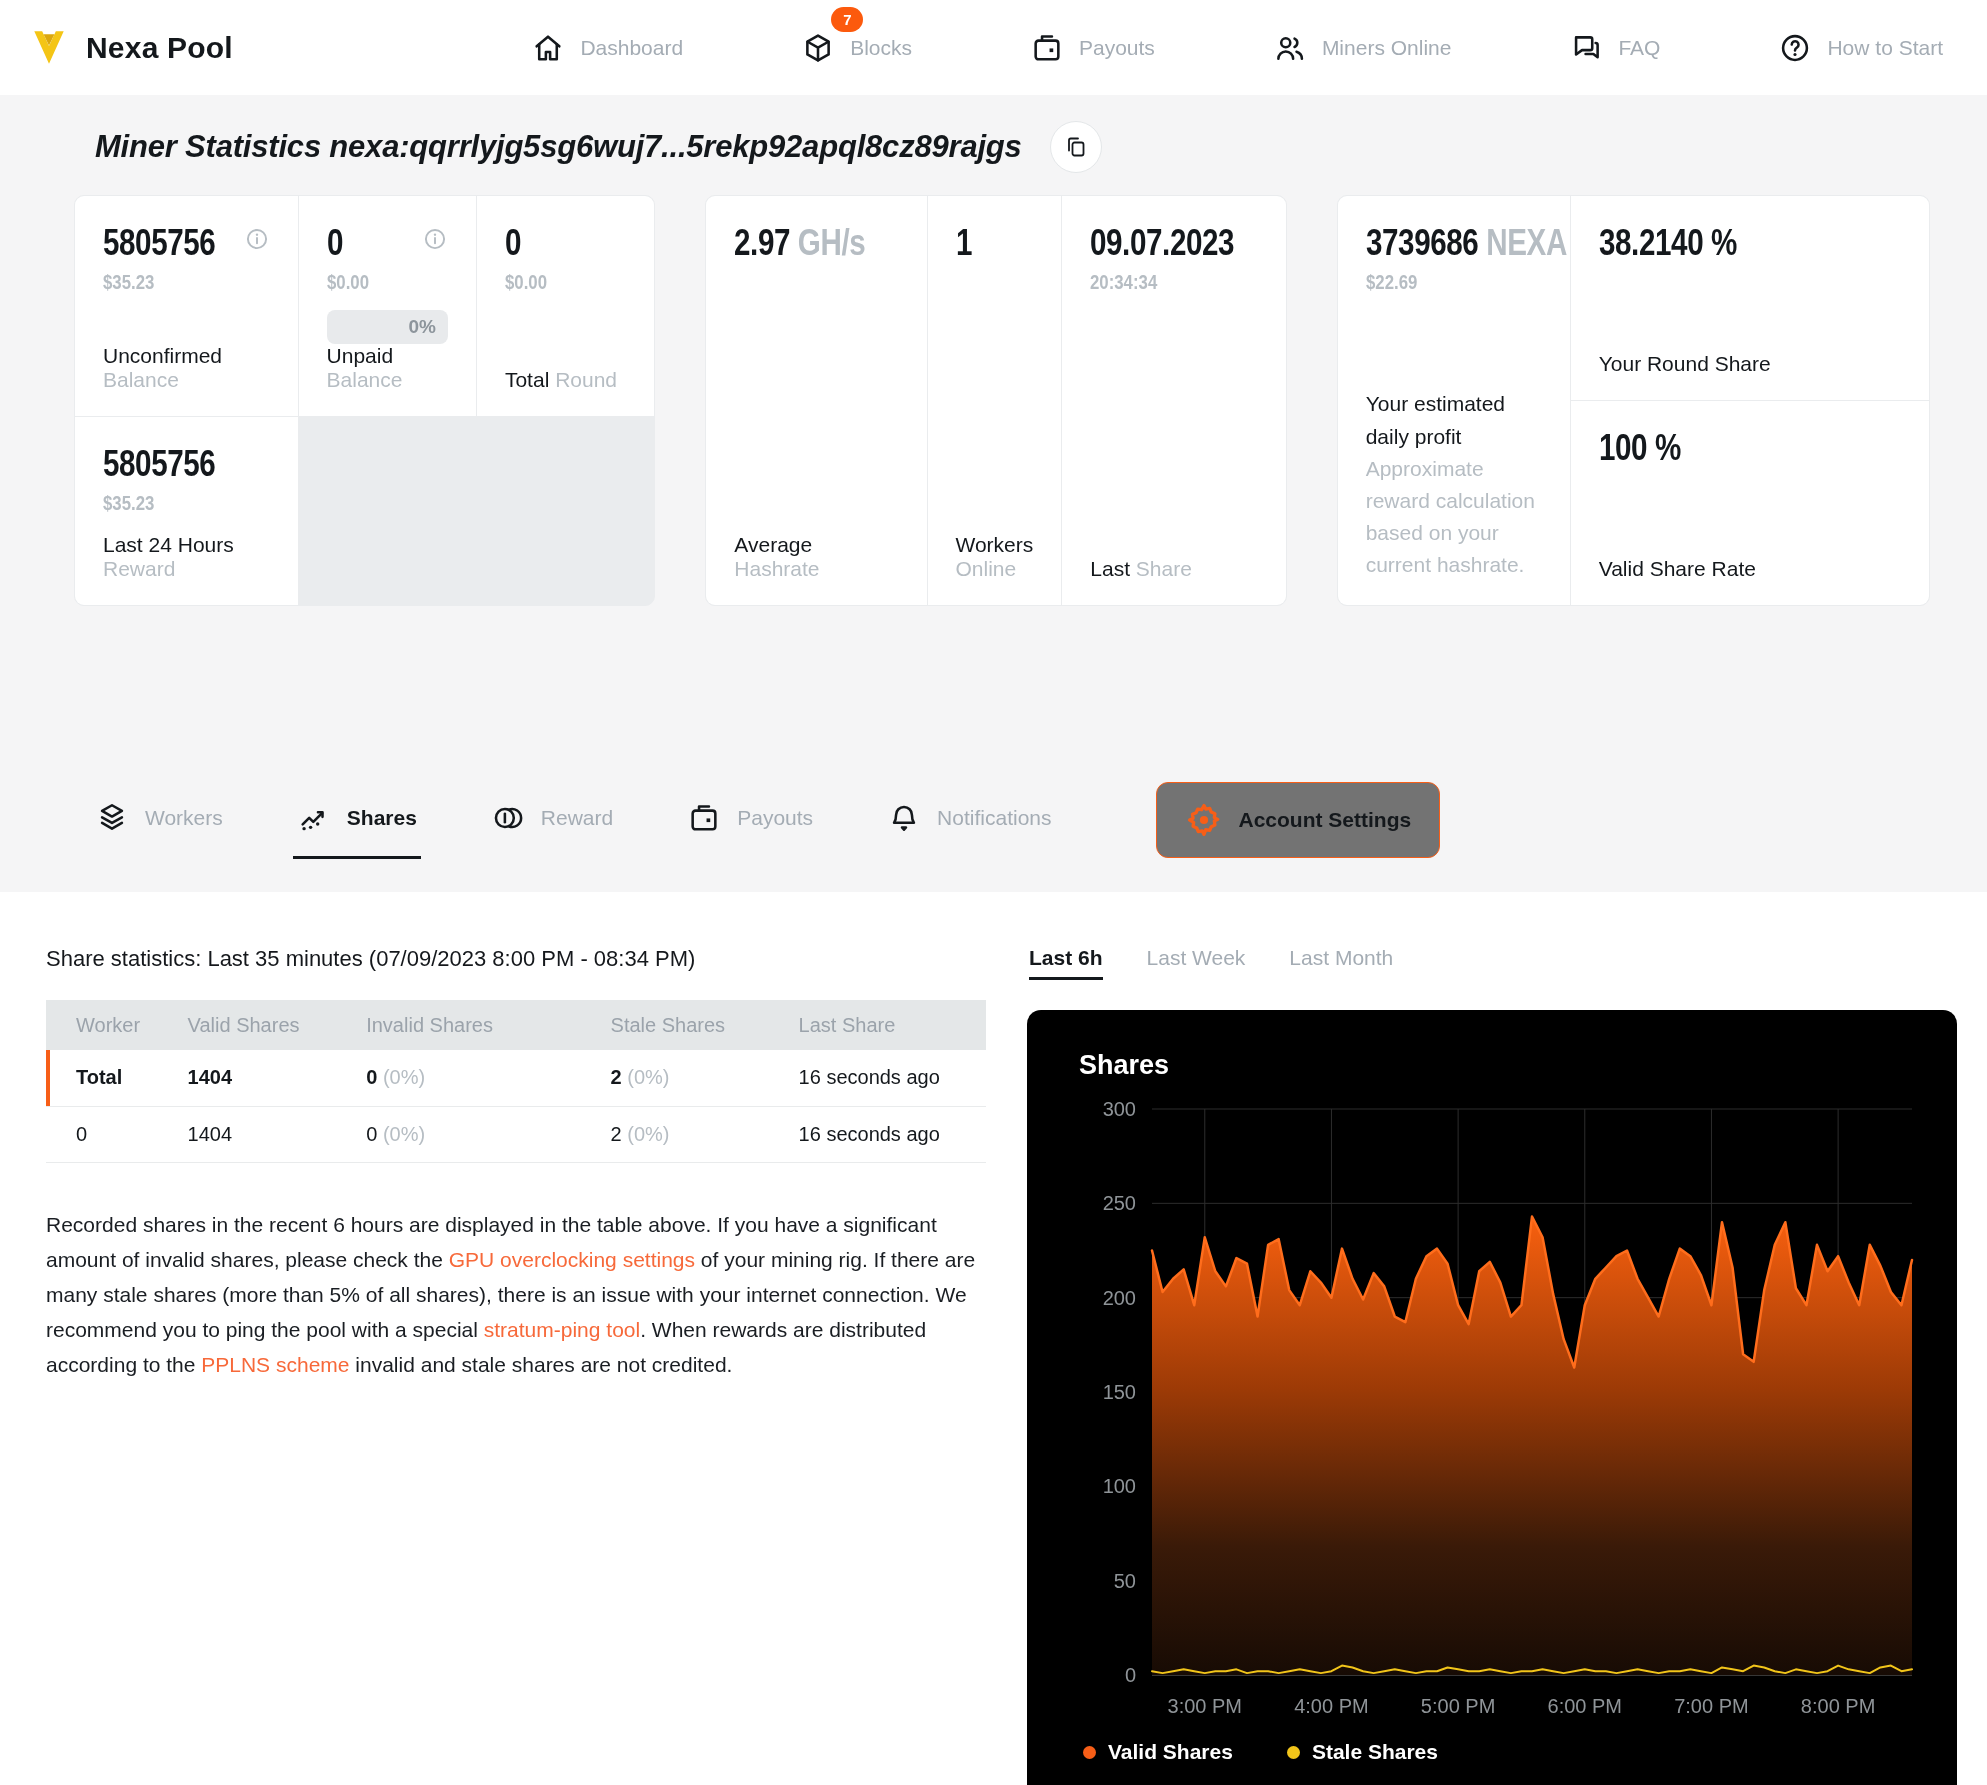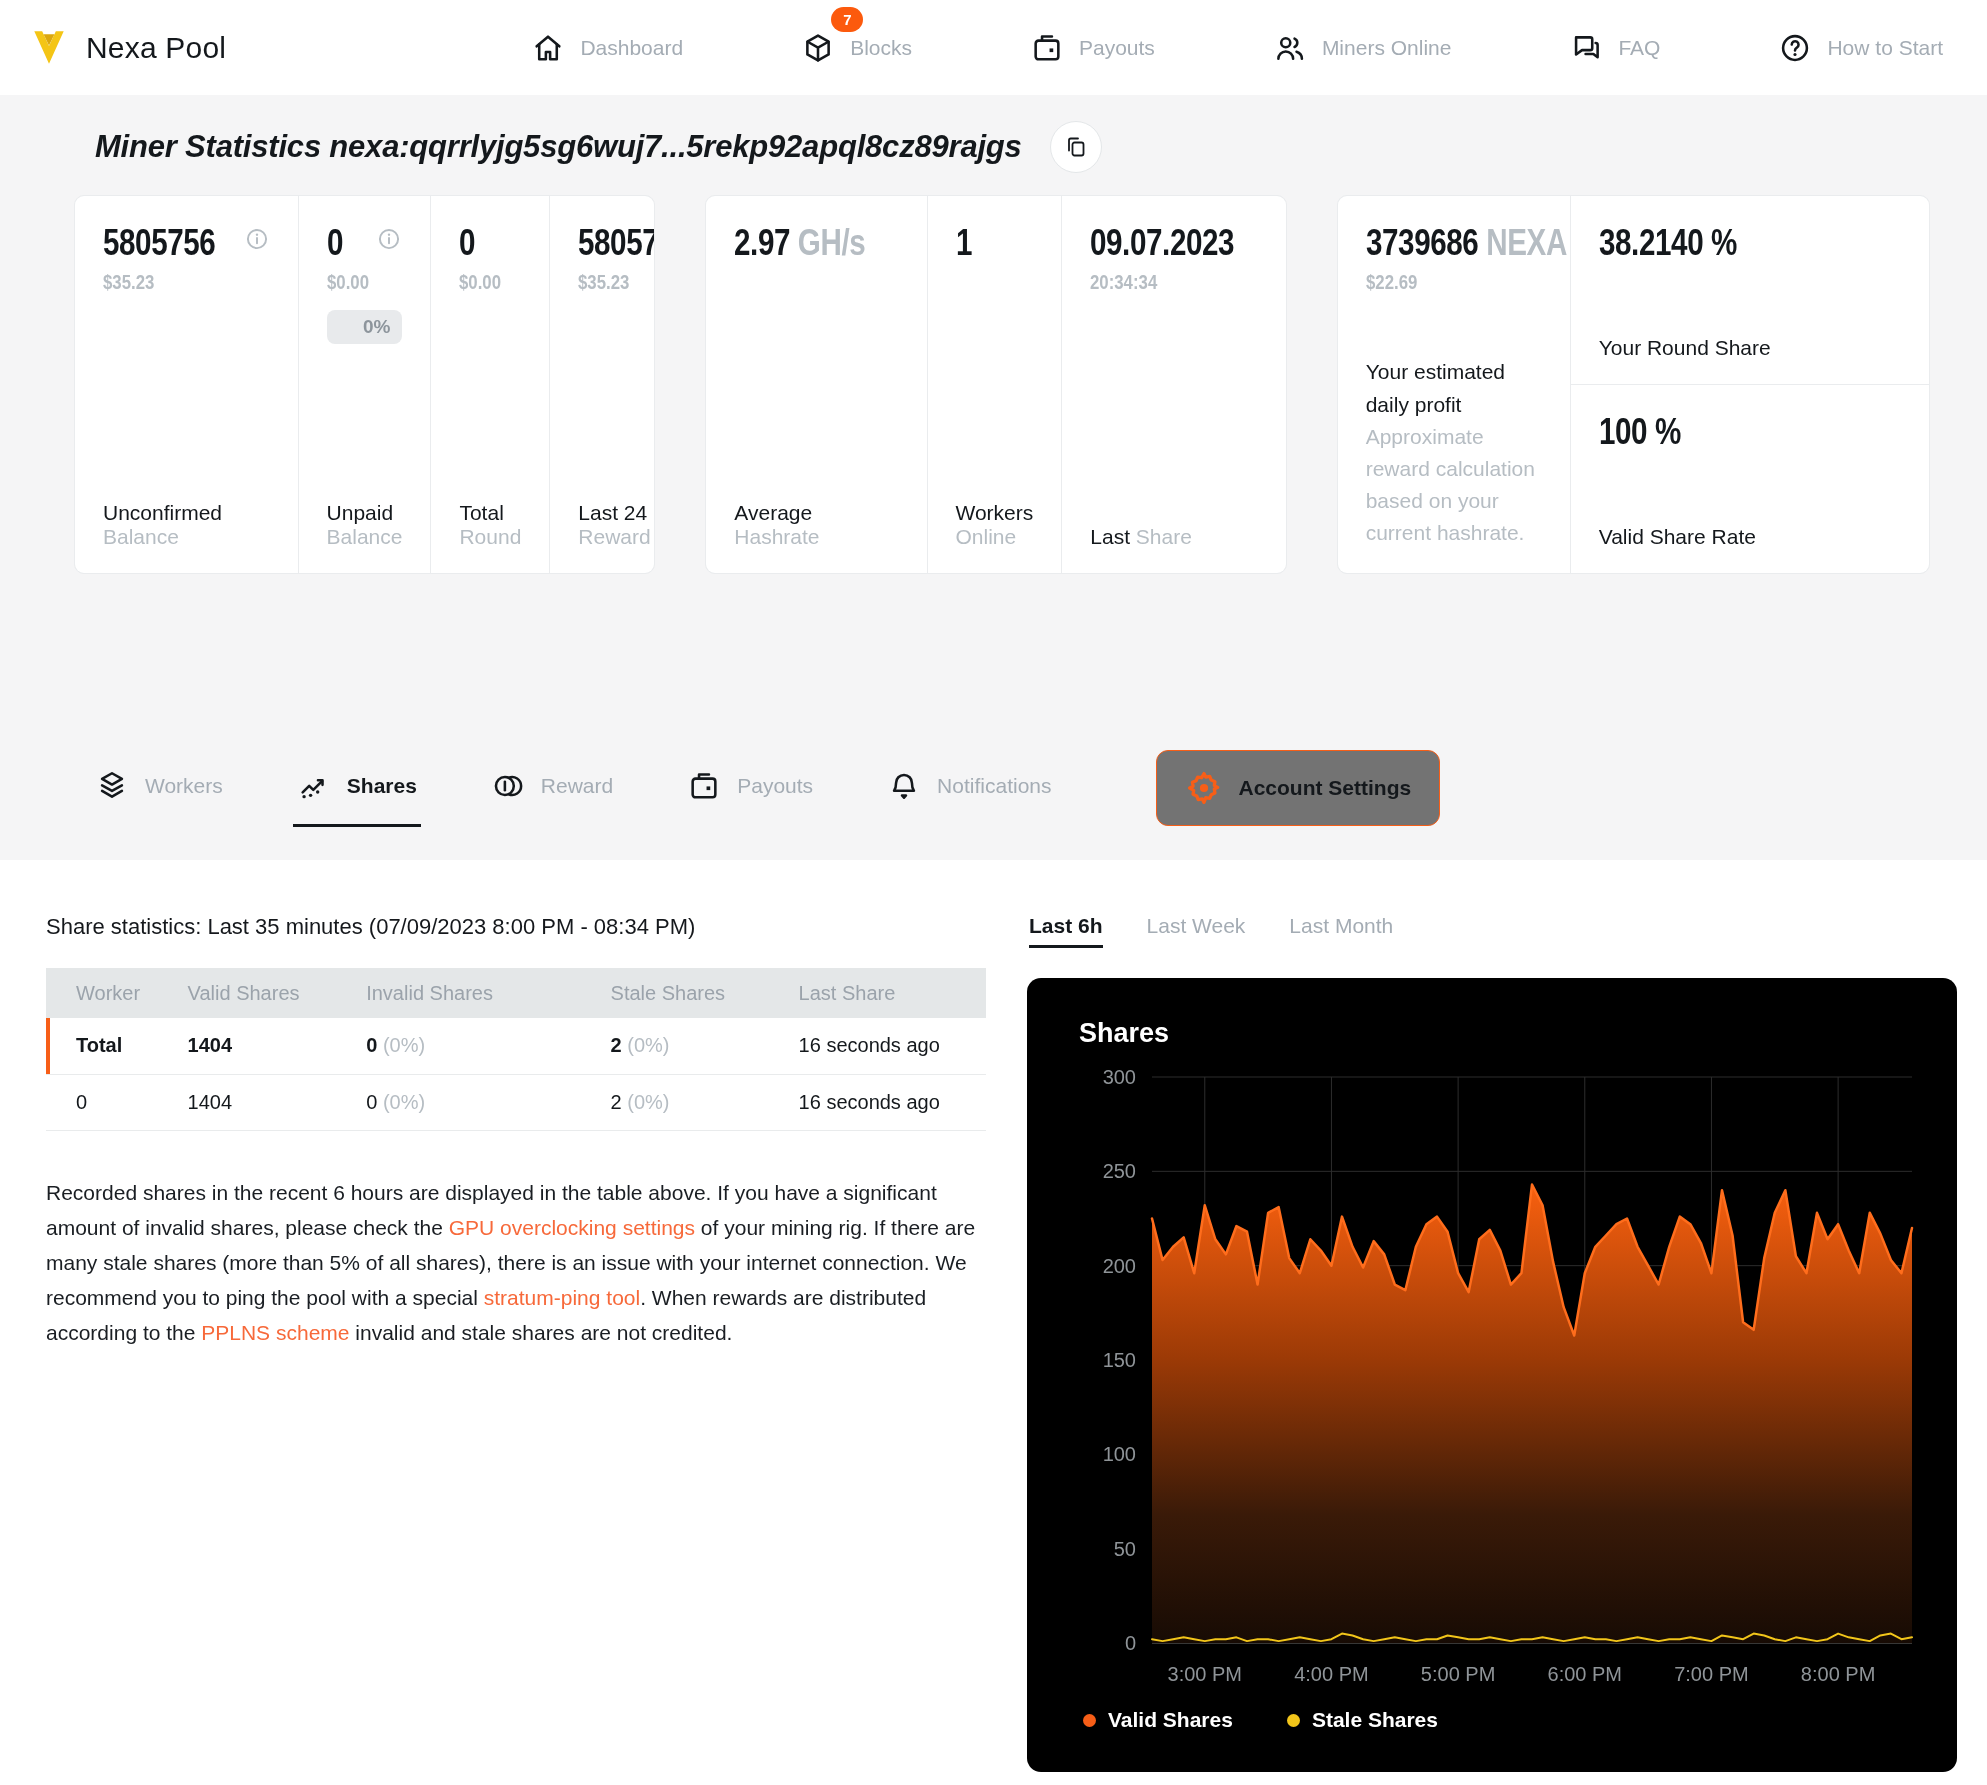--- a/index.html
+++ b/index.html
@@ -5,37 +5,37 @@
   * { box-sizing: border-box; margin: 0; padding: 0; }
   body {
     width: 1987px; min-height: 1785px; background: #fff;
     font-family: "Liberation Sans", sans-serif; color: #14181c;
   }
   .icn { stroke: #14181c; fill: none; stroke-width: 1.8; stroke-linecap: round; stroke-linejoin: round; }
 
   
   .header { height: 95px; display: flex; align-items: center; padding: 0 44px 0 28px; background: #fff; }
   .brand { display: flex; align-items: center; gap: 16px; }
-  .brand-name { font-size: 30px; font-weight: 400; letter-spacing: .2px; }
+  .brand-name { font-size: 30px; font-weight: 700; letter-spacing: .2px; }
   .nav { margin-left: auto; display: flex; align-items: center; gap: 118px; }
   .nav-item { position: relative; display: flex; align-items: center; gap: 15px; cursor: pointer; text-decoration: none; }
   .nav-label { font-size: 21px; color: #a4acb4; }
   .badge { position: absolute; top: -24px; left: 30px; background: #fc5a0d; color: #fff; font-size: 15px; font-weight: 700;
            border-radius: 999px; padding: 4px 12px; }
 
   
   .stats-section { background: #f5f5f6; padding: 26px 57px 34px 57px; }
   .title-row { display: flex; align-items: center; gap: 28px; padding-left: 38px; margin-bottom: 22px; font-style: italic; }
   .page-title { font-size: 31px; font-weight: 700; letter-spacing: -.2px; }
   .copy-btn { width: 52px; height: 52px; border-radius: 50%; background: #fff; border: 1px solid #e4e7e9;
               display: flex; align-items: center; justify-content: center; cursor: pointer; }
 
   .clusters { display: flex; gap: 50px; padding-left: 17px; }
   .cluster { background: #eaecee; border: 1px solid #eaecee; border-radius: 10px; overflow: hidden;
-             display: grid; grid-template-columns: 1fr 1fr 1fr 1fr; gap: 1px; }
+             display: grid; grid-template-columns: 1fr 1fr 1fr; gap: 1px; }
   .cluster-1, .cluster-2 { width: 582px; }
   .cluster-3 { width: 594px; grid-template-columns: 232px 1fr; }
   .cell { background: #fff; padding: 26px 28px 24px 28px; min-height: 188px; display: flex; flex-direction: column; }
   .cell.span-rows { grid-row: 1 / 3; }
   .vrow { display: flex; align-items: flex-start; }
   .vrow.spread { justify-content: space-between; }
   .vrow .info { margin-top: 4px; }
   .vrow.inline-info { gap: 16px; }
   .num { display: inline-block; transform: scaleX(.8); transform-origin: 0 50%;
          font-size: 37px; font-weight: 700; letter-spacing: -.5px; white-space: nowrap; }

